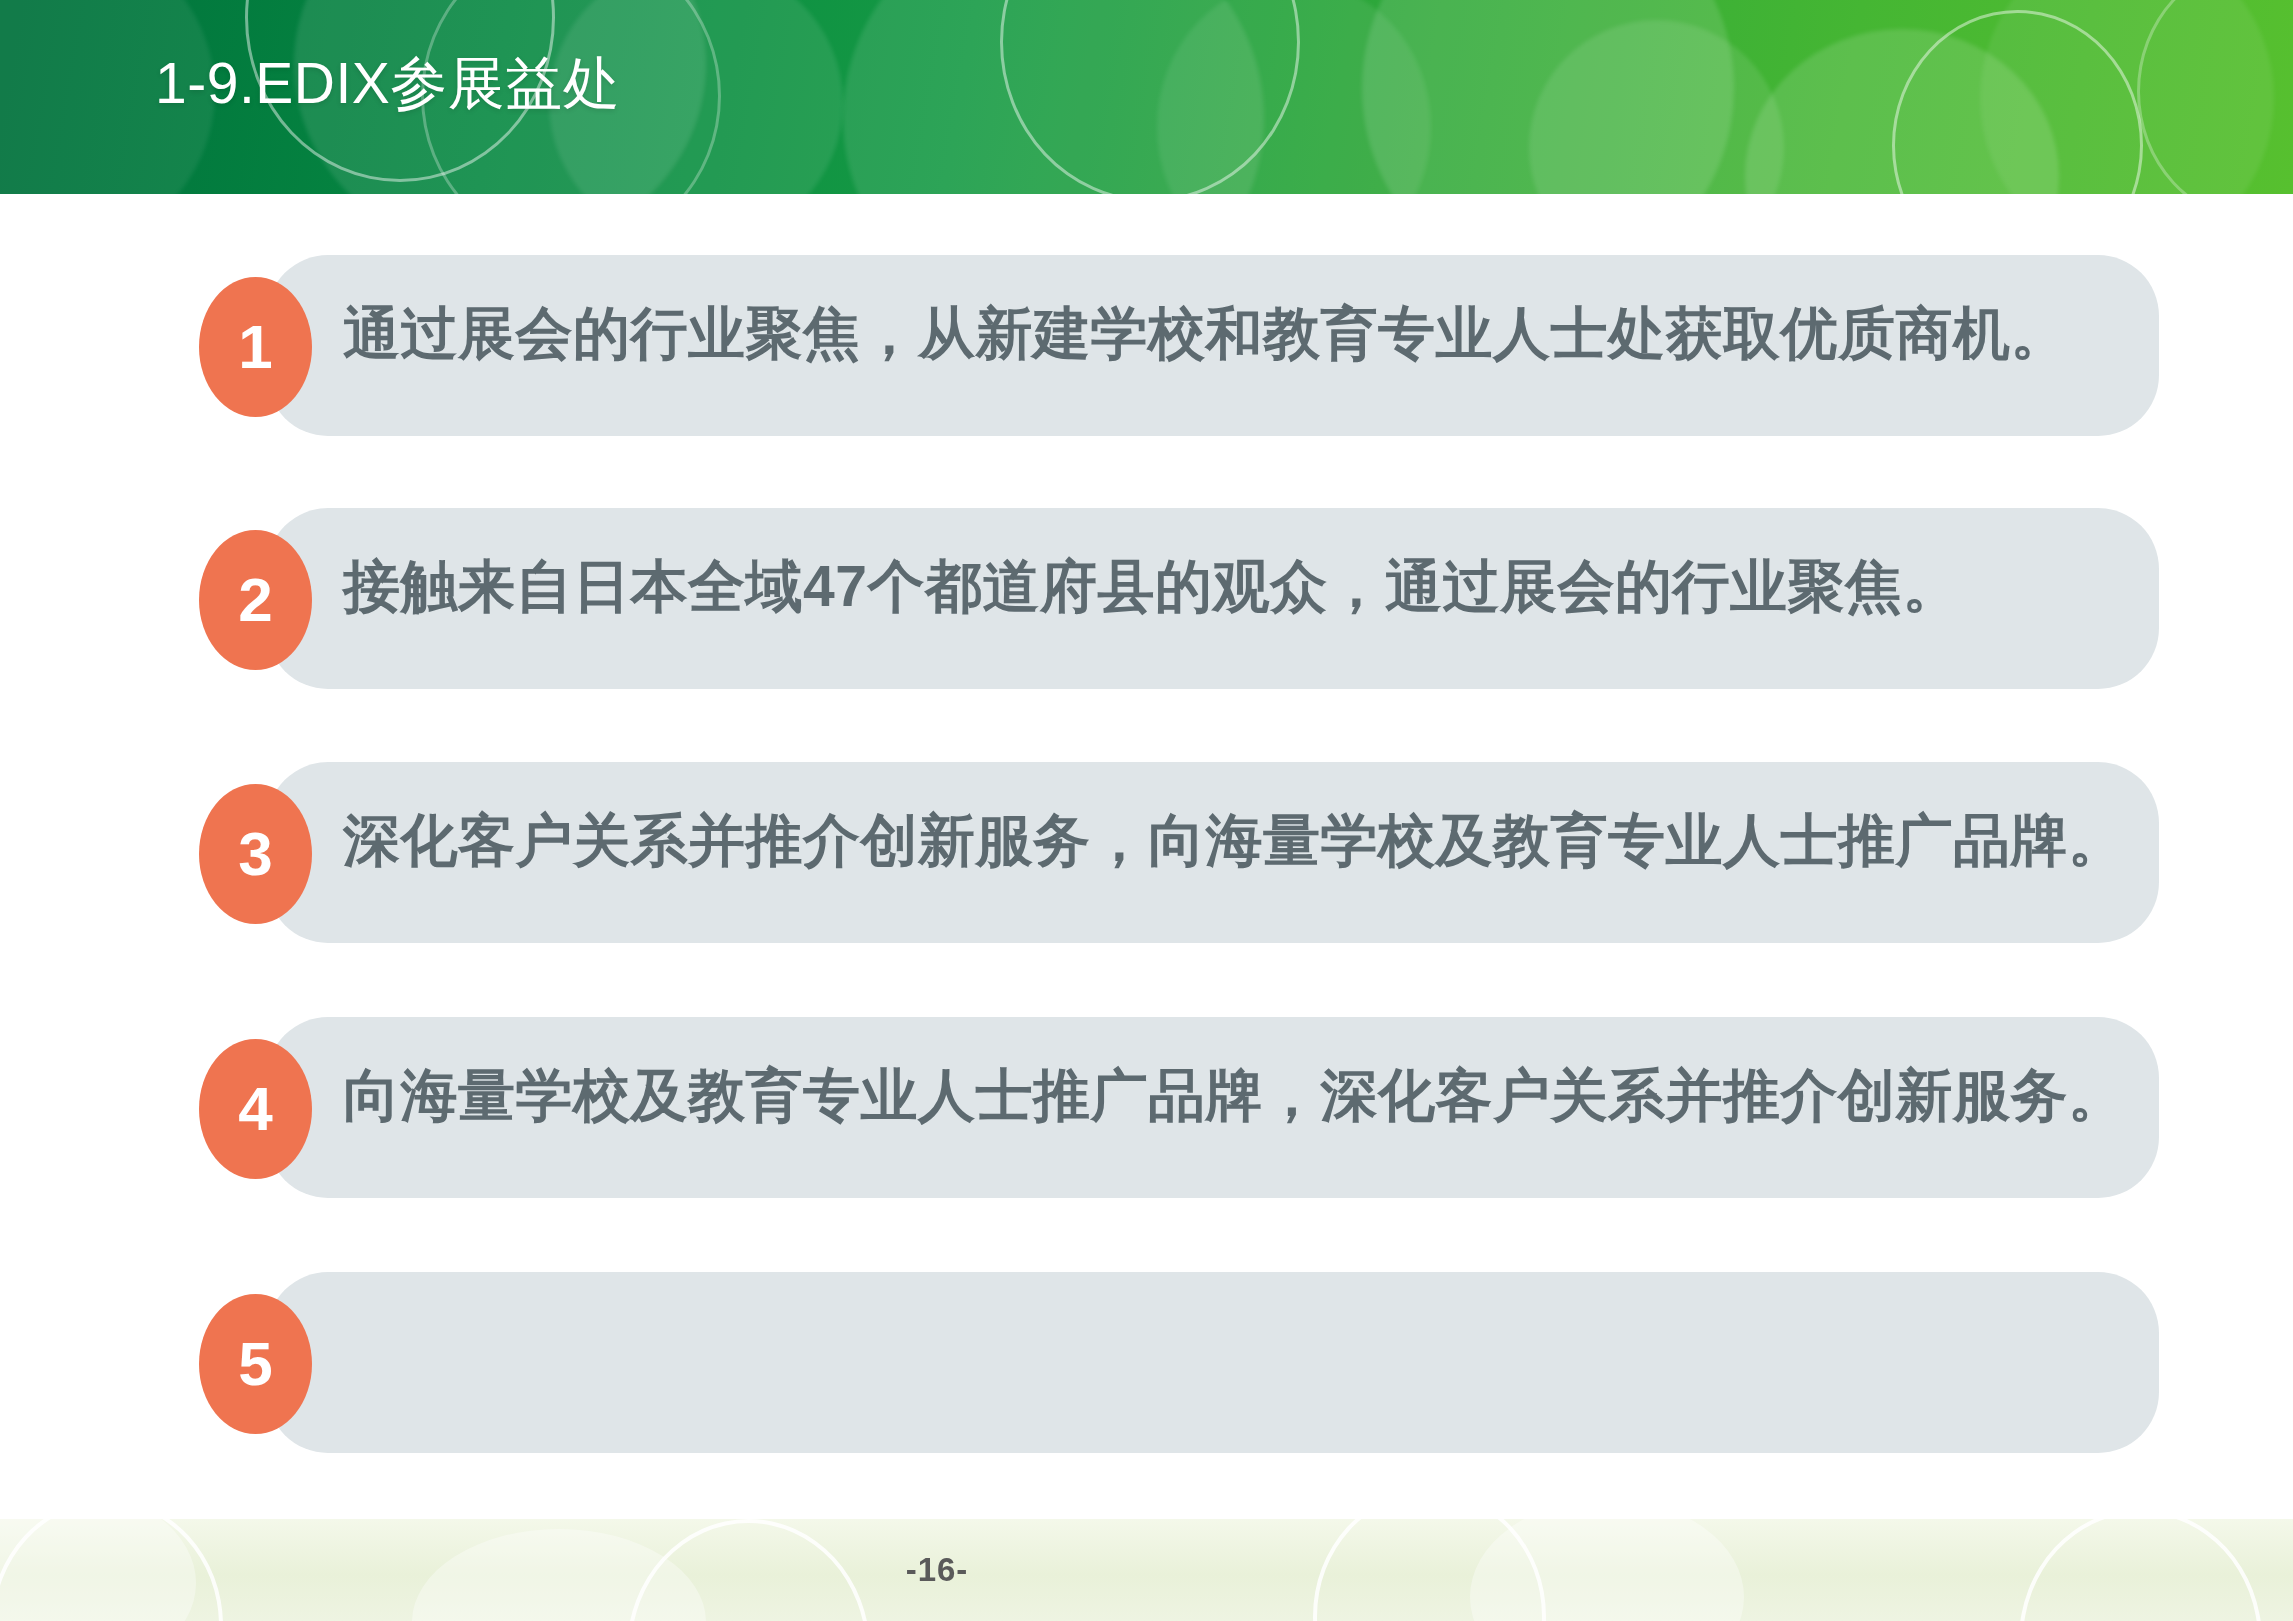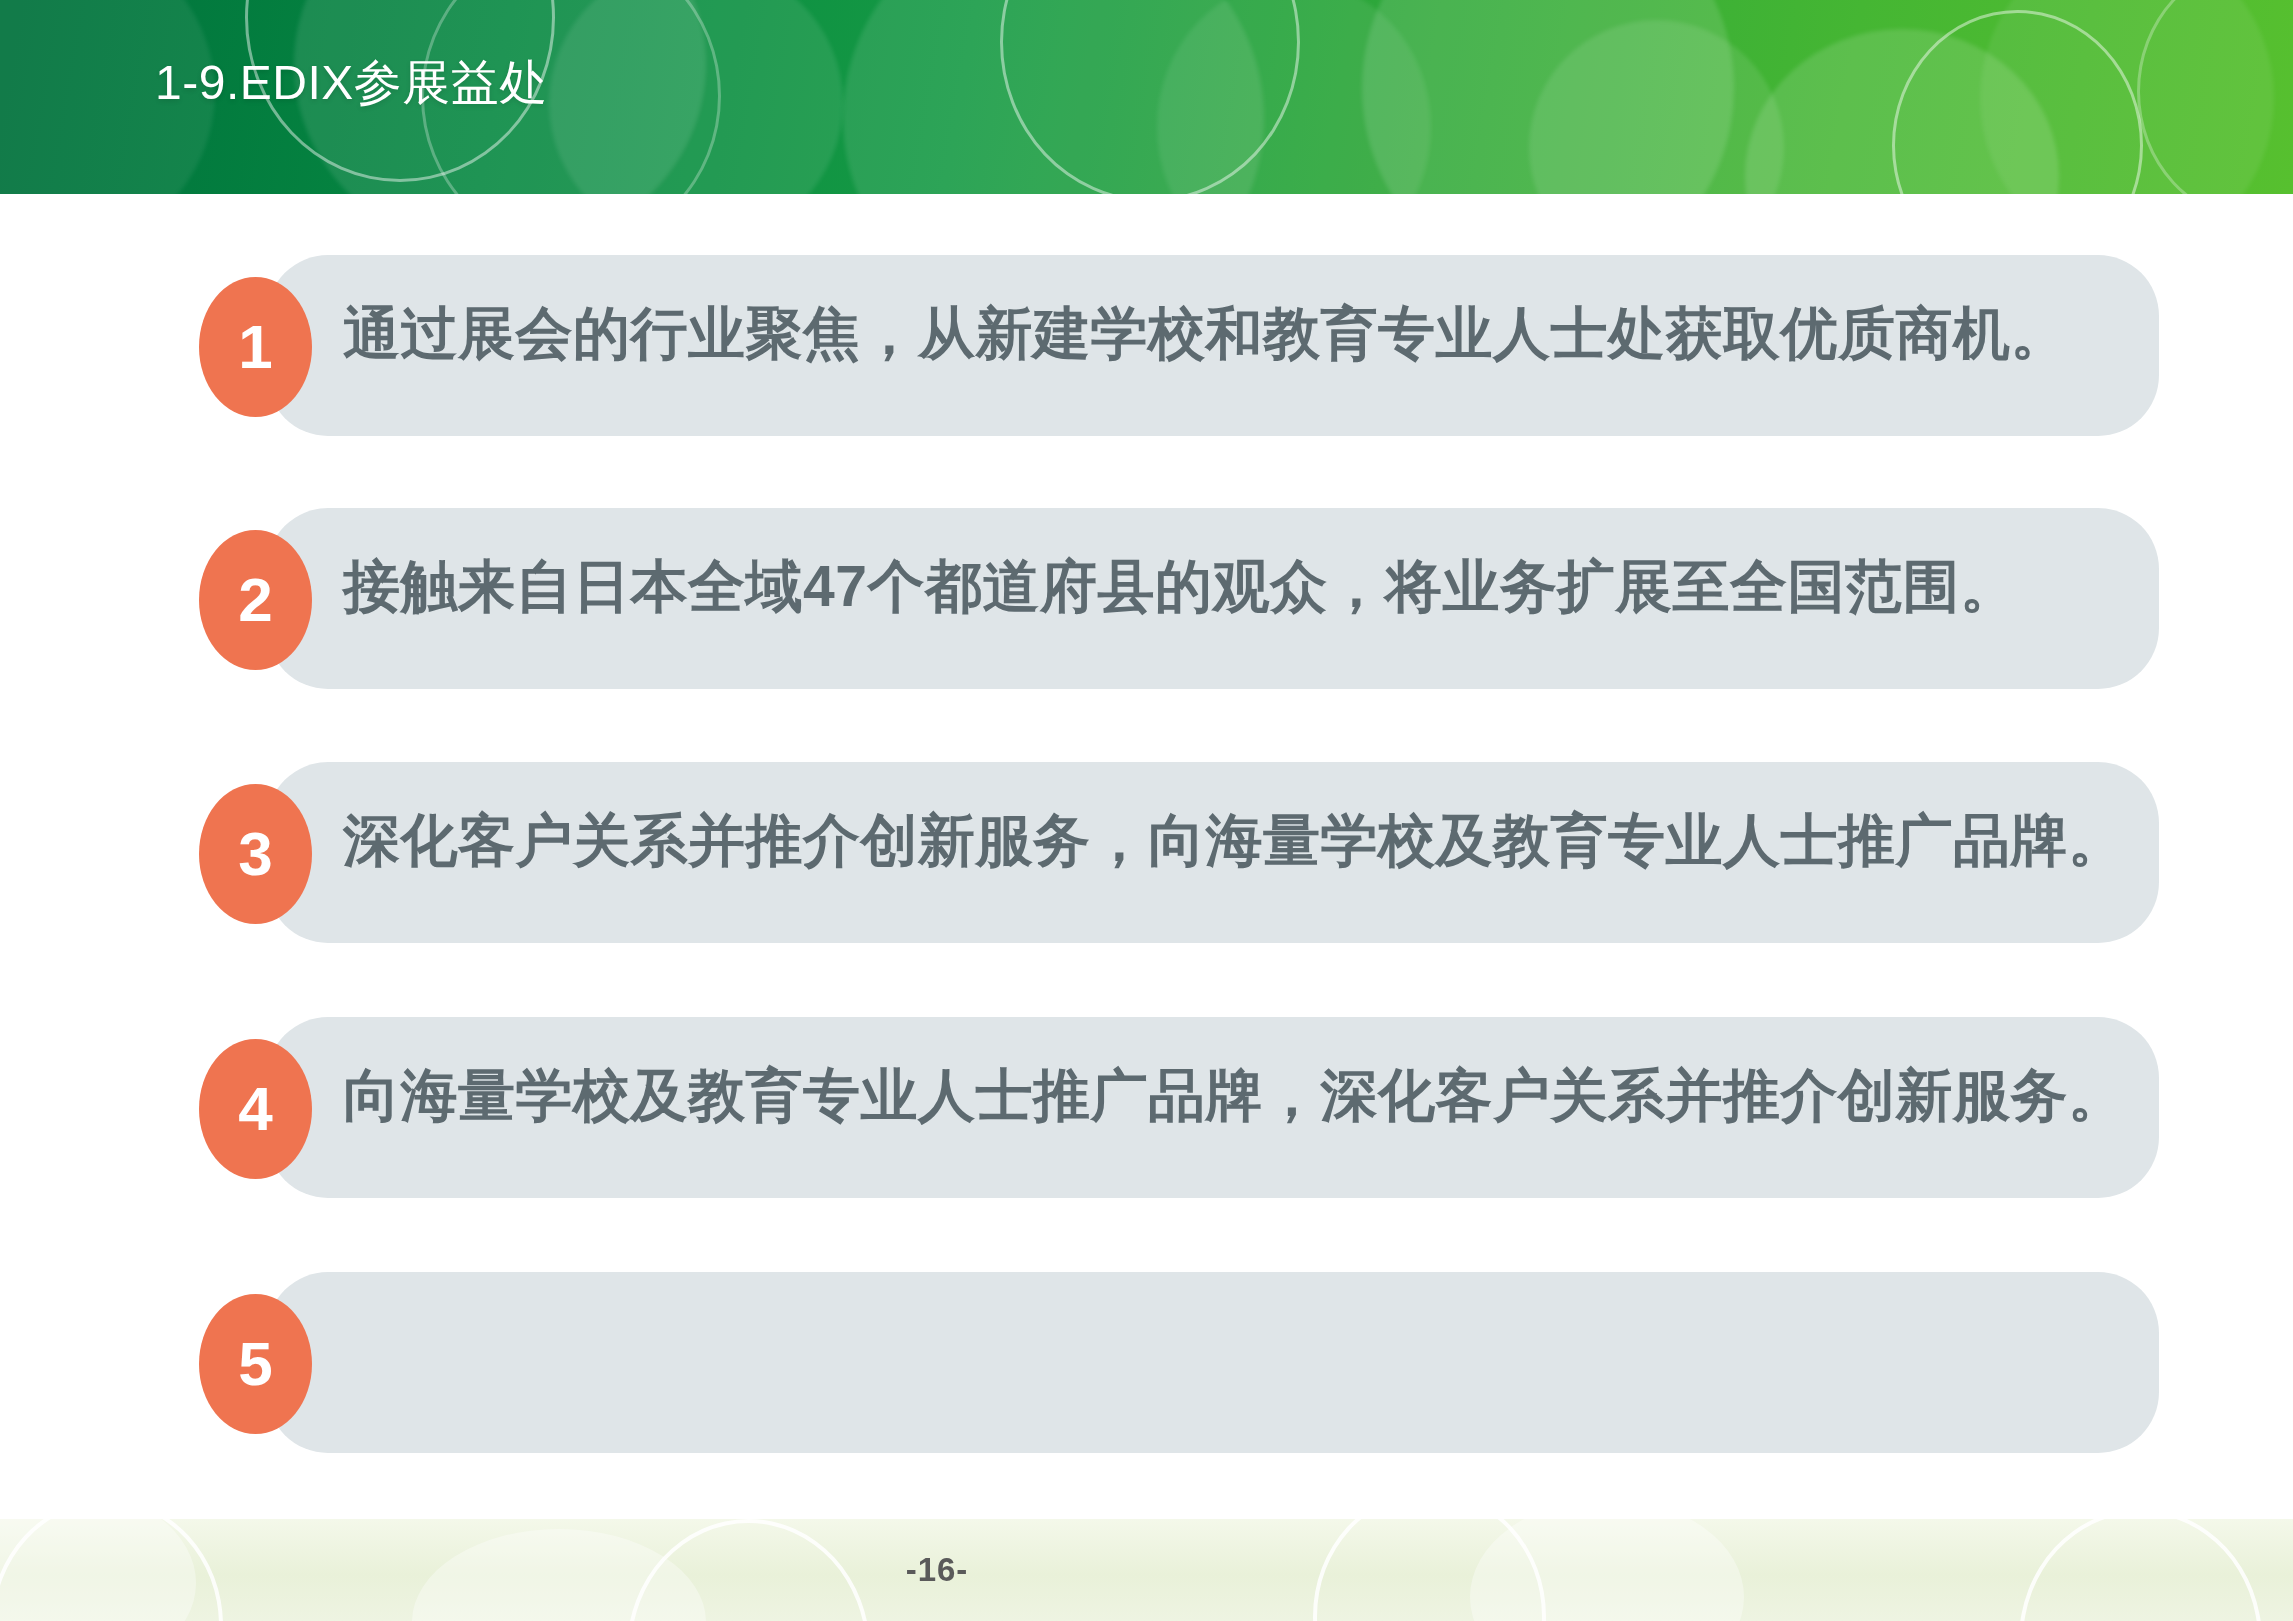--- a/index.html
+++ b/index.html
@@ -55,21 +55,21 @@
     border-radius: 50%;
     border: 3.9px solid rgba(255,255,255,0.45);
     background: transparent;
   }
   .ring.soft { border-color: rgba(255,255,255,0.28); }
   .header-title {
     position: absolute;
     left: 155px;
     top: 29px;
     color: #ffffff;
-    font-size: 48px;
+    font-size: 57px;
     line-height: 108px;
     font-weight: 400;
     letter-spacing: 0.5px;
     white-space: nowrap;
     text-shadow: 0 2px 4.9px rgba(0,0,0,0.12);
   }
 
   
   .content {
     position: absolute;
@@ -196,21 +196,21 @@
         <span class="row-badge-num">1</span>
       </div>
       <div class="row-text">通过展会的行业聚焦，从新建学校和教育专业人士处获取优质商机。</div>
     </div>
 
     <div class="row" style="top:314px;">
       <div class="row-card"></div>
       <div class="row-badge">
         <span class="row-badge-num">2</span>
       </div>
-      <div class="row-text">接触来自日本全域47个都道府县的观众，将业务扩展至全国范围。</div>
+      <div class="row-text">接触来自日本全域47个都道府县的观众，通过展会的行业聚焦。</div>
     </div>
 
     <div class="row" style="top:568px;">
       <div class="row-card"></div>
       <div class="row-badge">
         <span class="row-badge-num">3</span>
       </div>
       <div class="row-text">深化客户关系并推介创新服务，向海量学校及教育专业人士推广品牌。</div>
     </div>
 

